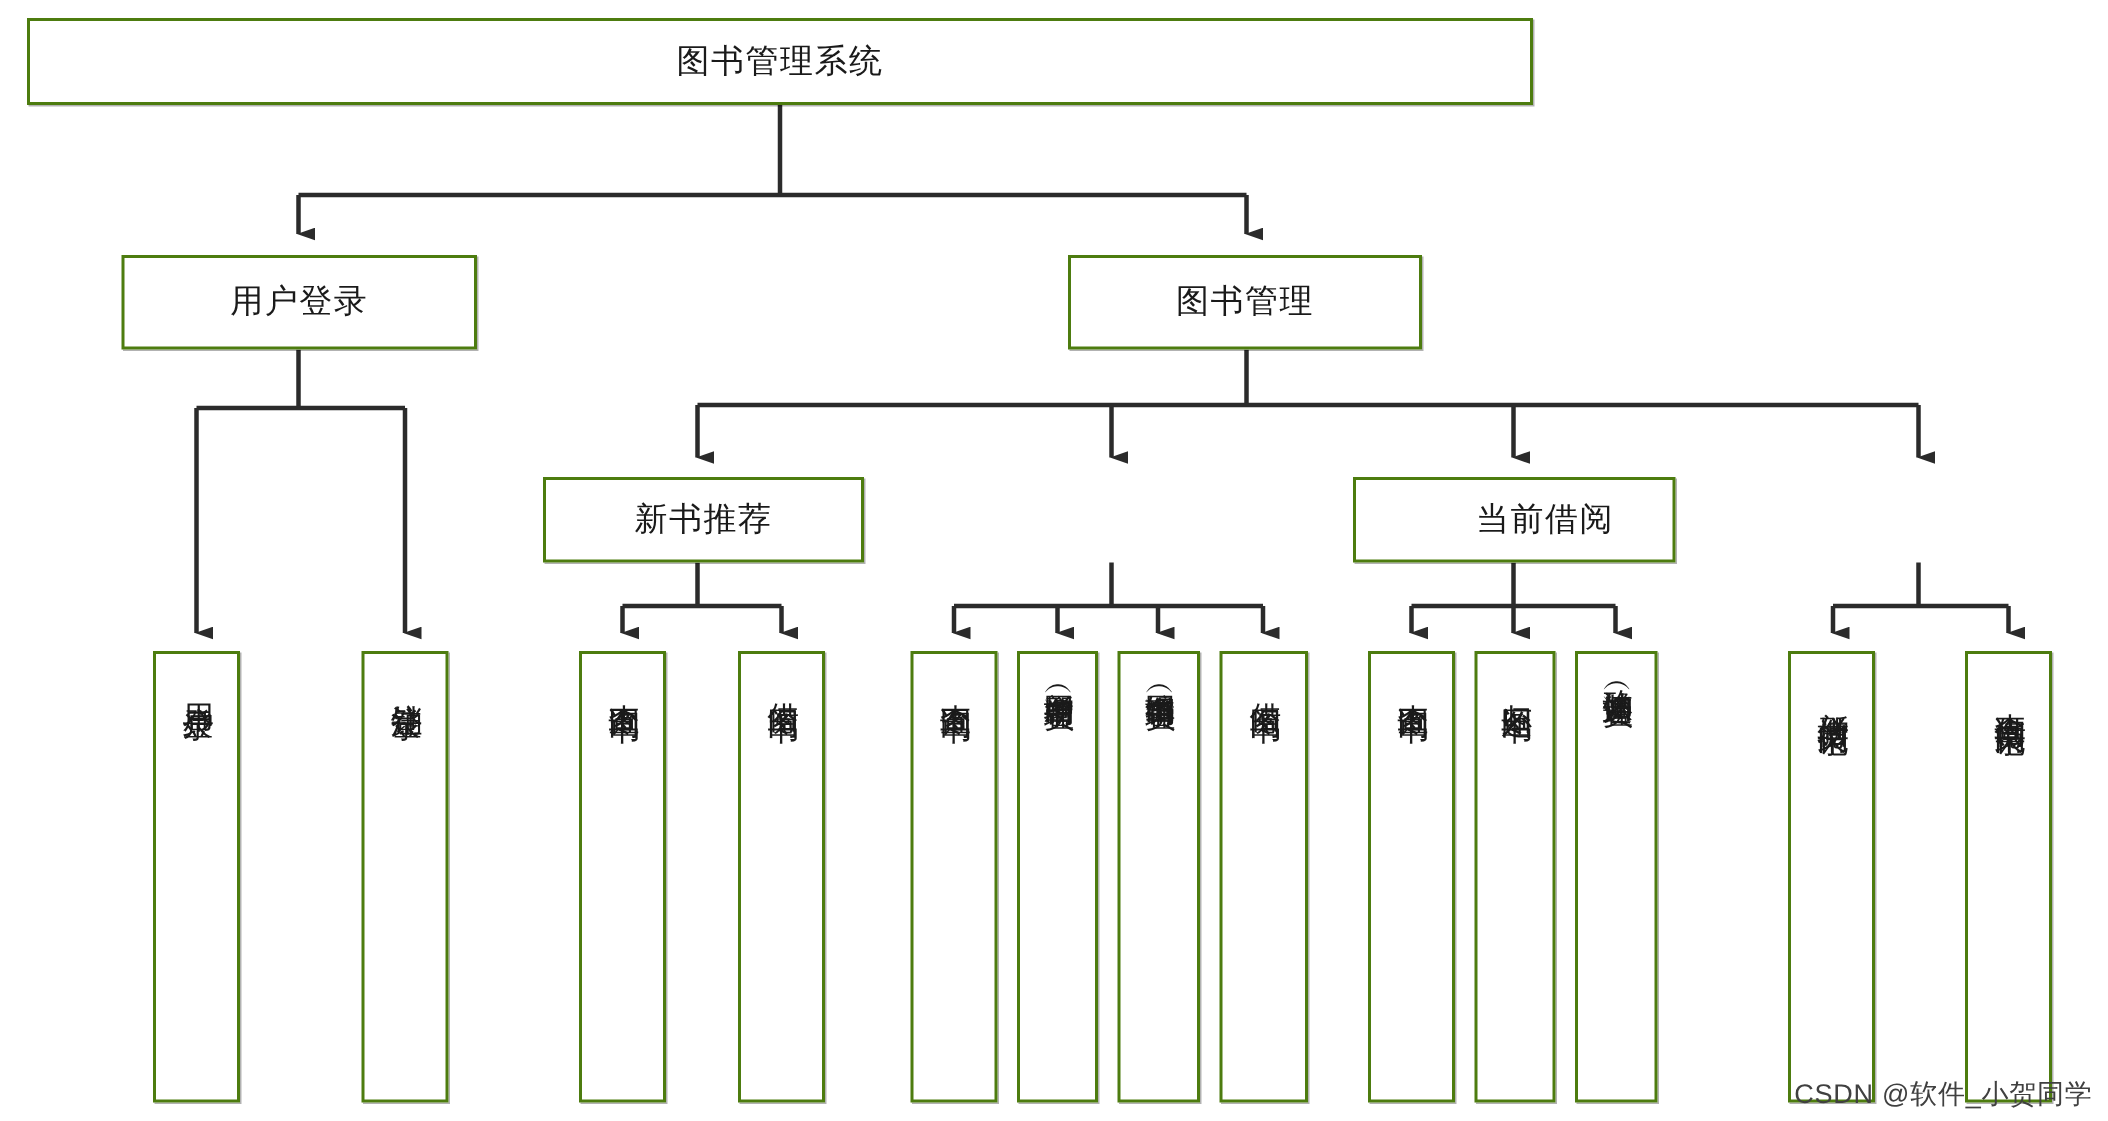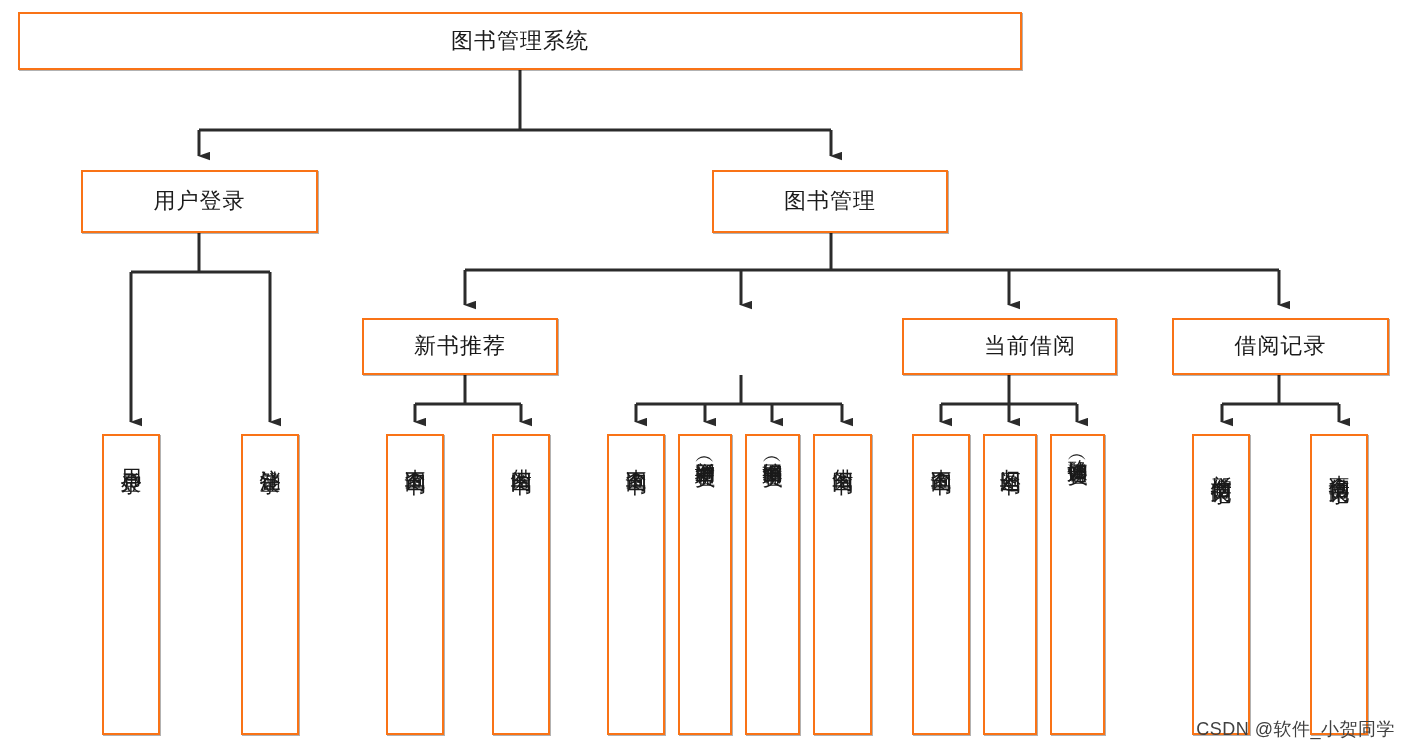--- a/index.html
+++ b/index.html
@@ -21,21 +21,21 @@
     position: absolute;
     left: 0;
     top: 0;
     width: 1405px;
     height: 747px;
     pointer-events: none;
   }
   .node {
     position: absolute;
     box-sizing: border-box;
-    border: 2px solid #f97316;
+    border: 2px solid #4d7c0f;
     background: #ffffff;
     display: flex;
     align-items: center;
     justify-content: center;
     color: #1a1a1a;
     box-shadow: 1px 1px 0 rgba(0,0,0,0.30);
   }
   .node.h {
     font-size: 22px;
     letter-spacing: 1px;
@@ -130,32 +130,29 @@
   </div>
 
   <div class="node h" style="left:81px; top:170px; width:237px; height:63px;">
     <span>用户登录</span>
   </div>
 
   <div class="node h" style="left:712px; top:170px; width:236px; height:63px;">
     <span>图书管理</span>
   </div>
 
-  <div class="node h" style="left:362px; top:318px; width:196px; height:57px;">
+  <div class="node h" style="left:362px; top:318px; width:214px; height:57px;">
     <span>新书推荐</span>
   </div>
 
 
   <div class="node h" style="left:902px; top:318px; width:215px; height:57px;padding-left:41px;">
     <span>当前借阅</span>
   </div>
 
-  <div class="node h" style="left:1172px; top:318px; width:217px; height:57px;">
-    <span>借阅记录</span>
-  </div>
 
   <div class="node v" style="left:102px; top:434px; width:58px; height:301px;">
     <span class="vtext">用户登录</span>
   </div>
   <div class="node v" style="left:241px; top:434px; width:58px; height:301px;">
     <span class="vtext">注销登录</span>
   </div>
 
   <div class="node v" style="left:386px; top:434px; width:58px; height:301px;">
     <span class="vtext">查询图书</span>

